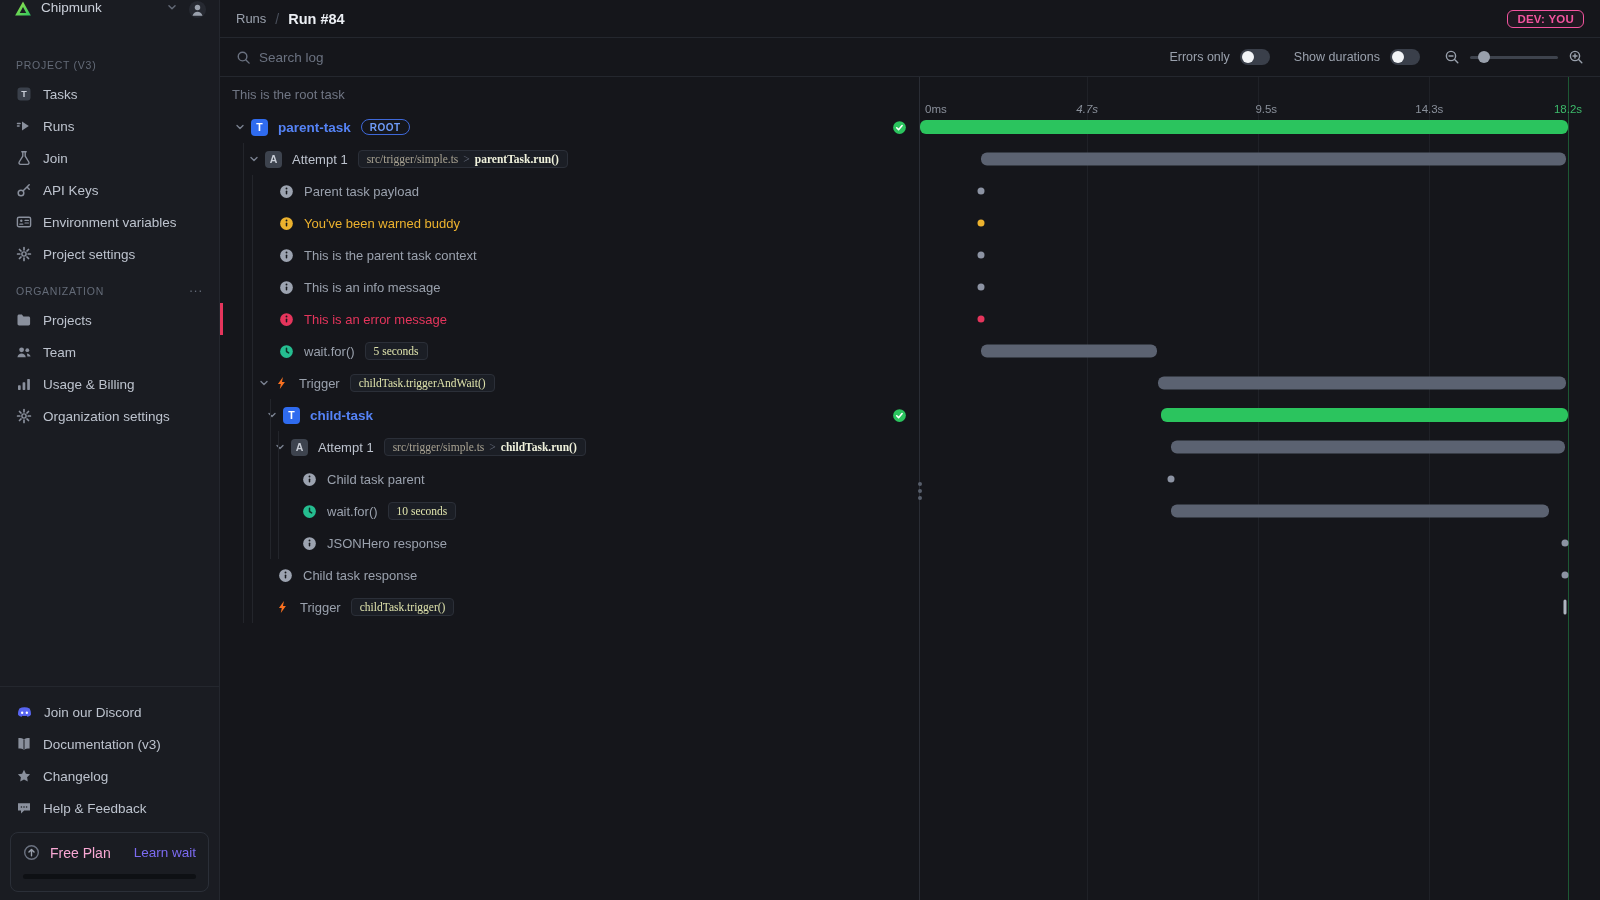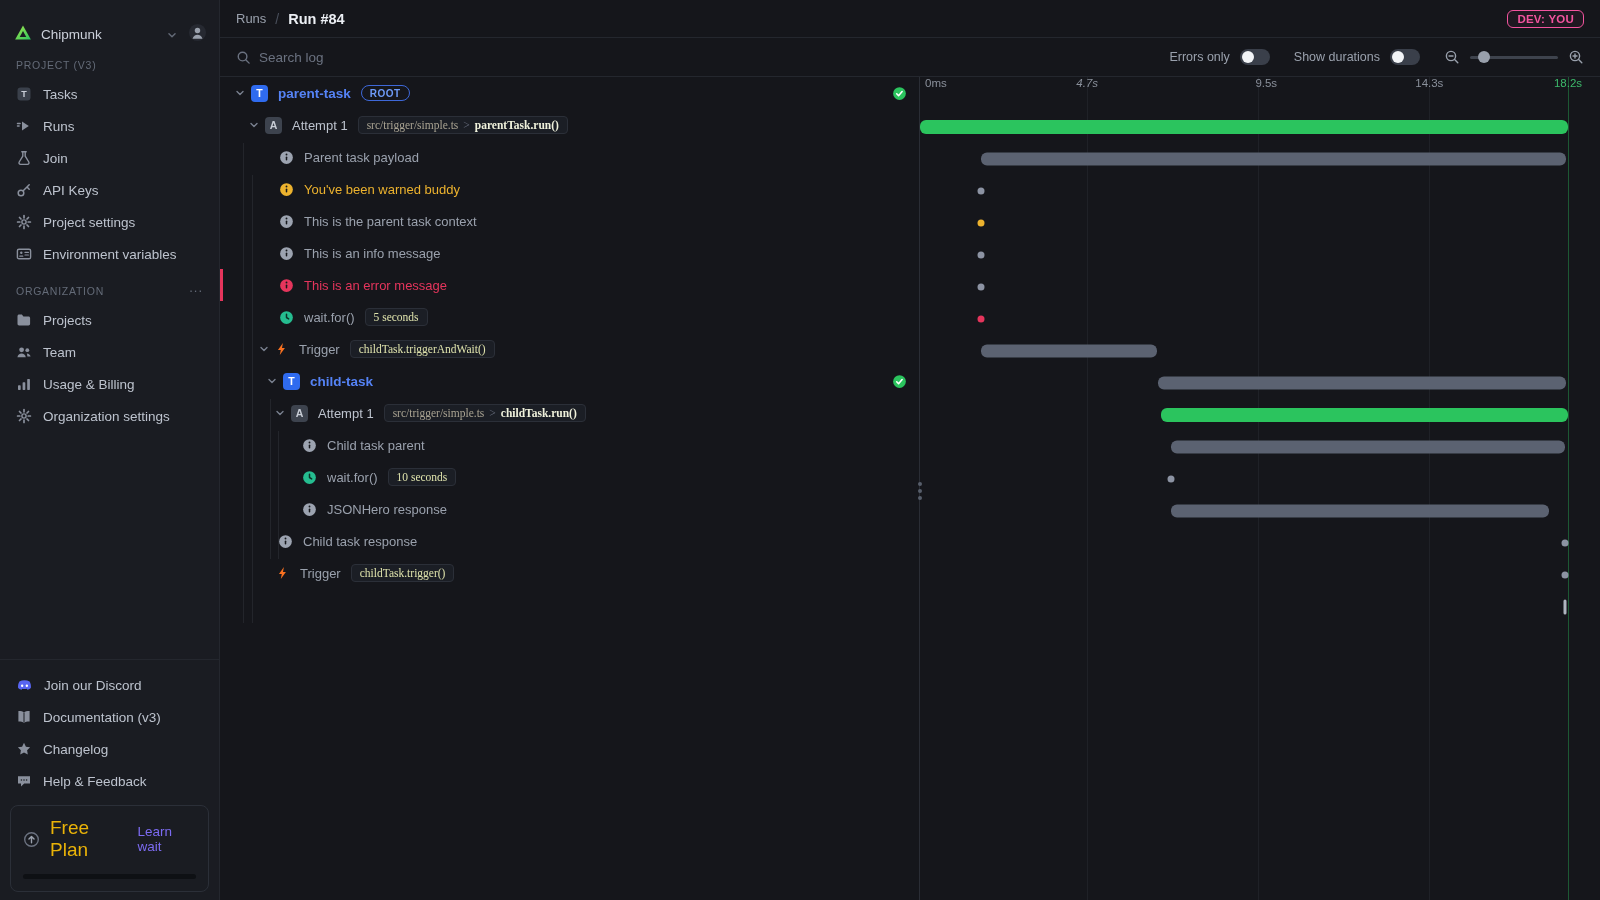--- a/index.html
+++ b/index.html
@@ -11,36 +11,36 @@
     --grid:#1F2127;
   }
   *{margin:0;padding:0;box-sizing:border-box}
   html,body{width:1600px;height:900px;overflow:hidden;background:var(--bg);
     font-family:"Liberation Sans",sans-serif;color:var(--text);-webkit-font-smoothing:antialiased}
   .app{display:flex;width:1600px;height:900px}
 
   
   .sidebar{width:220px;flex:0 0 220px;background:var(--sidebar-bg);border-right:1px solid var(--border);
     display:flex;flex-direction:column}
-  .sb-header{height:42px;display:flex;align-items:flex-end;gap:9px;padding:0 12px 0 14px}
+  .sb-header{height:42px;display:flex;align-items:flex-start;gap:9px;padding:0 12px 0 14px}
   .sb-title{font-size:13.5px;color:#CBD0DA;font-weight:400}
   .sb-header .push{margin-left:auto}
   .icon{display:inline-flex;align-items:center;justify-content:center;flex:0 0 auto}
   .sb-nav{flex:1;padding:2px 10px 0}
   .sb-section{margin-top:8px}
   .sb-section-head{display:flex;align-items:flex-start;justify-content:space-between;
     padding:7px 6px 7px 6px}
   .sb-section-label{font-size:10.5px;letter-spacing:.07em;color:#646B78}
   .sb-ellipsis{color:#646B78;font-size:13px;letter-spacing:1px;line-height:6px;cursor:pointer}
   .sb-item{height:32px;display:flex;align-items:center;gap:11px;padding:0 6px;border-radius:5px;
     color:#BDC3CE;font-size:13.5px;cursor:pointer}
   .sb-footer{border-top:1px solid var(--border);padding:9px 10px 8px}
   .plan-card{margin-top:8px;border:1px solid var(--border2);border-radius:8px;padding:11px 12px 12px}
   .plan-row{display:flex;align-items:center;gap:10px}
-  .plan-label{font-size:19px;color:#eab308}
+  .plan-label{font-size:14px;color:#f9a8d4}
   .plan-link{margin-left:auto;font-size:13.5px;color:var(--indigo);cursor:pointer}
   .plan-meter{height:5px;border-radius:3px;background:#0E1014;margin-top:13px}
 
   
   .main{flex:1;display:flex;flex-direction:column;min-width:0}
   .topbar{height:38px;border-bottom:1px solid var(--border);display:flex;align-items:center;padding:0 16px}
   .crumb-dim{font-size:13px;color:var(--dim);cursor:pointer}
   .crumb-slash{color:#4A505C;margin:0 9px;font-size:14px}
   .crumb-current{font-size:14.5px;font-weight:700;color:#ECEFF4}
   .env-badge{margin-left:auto;color:var(--pink);border:1px solid var(--pink);border-radius:6px;
@@ -82,21 +82,21 @@
   .codebadge .p{color:var(--path)} .codebadge .s{color:#6A7180;padding:0 5px} .codebadge .f{color:var(--func);font-weight:700}
   .spacer{flex:1}
   .divider{width:1px;flex:0 0 1px;background:#2A2D35;position:relative;z-index:3}
   .grip{position:absolute;left:-1.5px;top:405px;width:4px;height:4px;border-radius:50%;background:#575E6B;
     box-shadow:0 7px 0 #575E6B,0 14px 0 #575E6B;cursor:col-resize}
   .timeline-panel{flex:1;position:relative;min-width:0}
   .plot{position:absolute;left:0;right:32px;top:0;bottom:0}
   .gridline{position:absolute;top:0;bottom:0;width:1px;background:var(--grid)}
   .gridline.end{background:rgba(43,196,94,.38)}
   .tl-header{height:34px;position:relative}
-  .tick-label{position:absolute;top:0;font-size:11.5px;color:#8A909B;transform:translateX(-50%);white-space:nowrap}
+  .tick-label{position:absolute;top:26px;font-size:11.5px;color:#8A909B;transform:translateX(-50%);white-space:nowrap}
   .tick-label.first{transform:none}
   .tick-label.end{color:#3DBA6B}
   .tl-row{height:32px;position:relative}
   .bar{position:absolute;top:50%;transform:translateY(-50%);border-radius:6px;cursor:pointer}
   .bar.green{height:14px;background:var(--green)}
   .bar.gray{height:13px;background:var(--graybar)}
   .dot{position:absolute;top:50%;width:7px;height:7px;border-radius:50%;transform:translate(-50%,-50%);cursor:pointer}
   .tickmark{position:absolute;top:50%;width:3px;height:15px;border-radius:1.5px;background:#AEB4BF;
     transform:translate(-50%,-50%);cursor:pointer}
 </style>
@@ -169,35 +169,35 @@
               <svg width="16" height="16" viewBox="0 0 16 16">
                 <circle cx="5" cy="11" r="2.8" fill="none" stroke="#8A909D" stroke-width="1.5"></circle>
                 <path d="M7.2 8.8 13.2 2.8M11 5l2.2 2.2" stroke="#8A909D" stroke-width="1.5" stroke-linecap="round"></path>
               </svg>
             </span>
             <span>API Keys</span>
           </div>
           <div class="sb-item">
             <span class="icon">
               <svg width="16" height="16" viewBox="0 0 16 16">
-                <circle cx="8" cy="8" r="2.1" fill="none" stroke="#8A909D" stroke-width="1.4"></circle>
-                <path d="M8 1.6v2.2M8 12.2v2.2M1.6 8h2.2M12.2 8h2.2M3.5 3.5l1.5 1.5M11 11l1.5 1.5M12.5 3.5 11 5M5 11l-1.5 1.5" stroke="#8A909D" stroke-width="1.7" stroke-linecap="round"></path>
-              </svg>
-            </span>
-            <span>Project settings</span>
-          </div>
-          <div class="sb-item">
-            <span class="icon">
-              <svg width="16" height="16" viewBox="0 0 16 16">
                 <rect x="1.4" y="3.2" width="13.2" height="9.6" rx="1.6" fill="none" stroke="#8A909D" stroke-width="1.4"></rect>
                 <circle cx="5.3" cy="6.8" r="1.2" fill="#8A909D"></circle>
                 <path d="M3.8 10.2h3M9 6.4h3.4M9 9h3.4" stroke="#8A909D" stroke-width="1.2" stroke-linecap="round"></path>
               </svg>
             </span>
             <span>Environment variables</span>
+          </div>
+          <div class="sb-item">
+            <span class="icon">
+              <svg width="16" height="16" viewBox="0 0 16 16">
+                <circle cx="8" cy="8" r="2.1" fill="none" stroke="#8A909D" stroke-width="1.4"></circle>
+                <path d="M8 1.6v2.2M8 12.2v2.2M1.6 8h2.2M12.2 8h2.2M3.5 3.5l1.5 1.5M11 11l1.5 1.5M12.5 3.5 11 5M5 11l-1.5 1.5" stroke="#8A909D" stroke-width="1.7" stroke-linecap="round"></path>
+              </svg>
+            </span>
+            <span>Project settings</span>
           </div>
         </div>
         <div class="sb-section">
           <div class="sb-section-head">
             <span class="sb-section-label">ORGANIZATION</span>
             <span class="sb-ellipsis">...</span>
           </div>
           <div class="sb-item">
             <span class="icon">
               <svg width="16" height="16" viewBox="0 0 16 16">
@@ -338,20 +338,21 @@
               <circle cx="7" cy="7" r="4.6" fill="none" stroke="#99A0AC" stroke-width="1.4"></circle>
               <path d="M5 7h4M7 5v4" stroke="#99A0AC" stroke-width="1.4" stroke-linecap="round"></path>
               <path d="M10.6 10.6 13.8 13.8" stroke="#99A0AC" stroke-width="1.4" stroke-linecap="round"></path>
             </svg>
         </span>
       </div>
     </div>
 
     <div class="content">
       <div class="tree-panel">
+        <div class="tree-header">This is the root task</div>
         <div id="tree-rows">
             <div class="trow" style="padding-left: 14px;">
               <span class="icon chev">
                 <svg width="12" height="12" viewBox="0 0 16 16">
                   <path d="M4 6l4 4 4-4" fill="none" stroke="#7A8190" stroke-width="1.8" stroke-linecap="round" stroke-linejoin="round"></path>
                 </svg>
               </span>
               <span class="sqbadge t ricon">T</span>
               <span class="tlabel task">parent-task</span>
               <span class="pill">ROOT</span>

